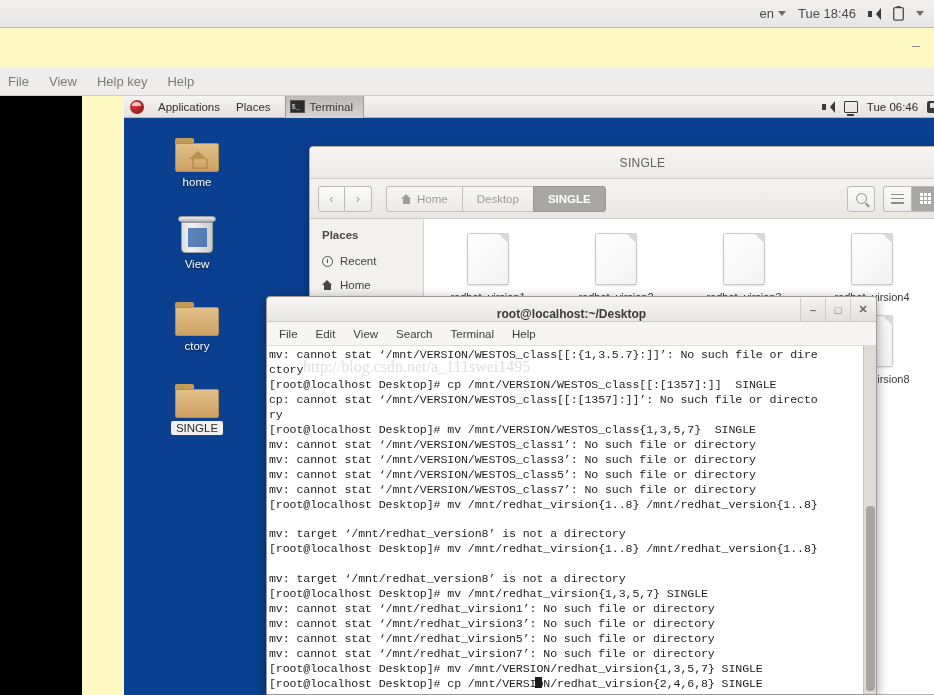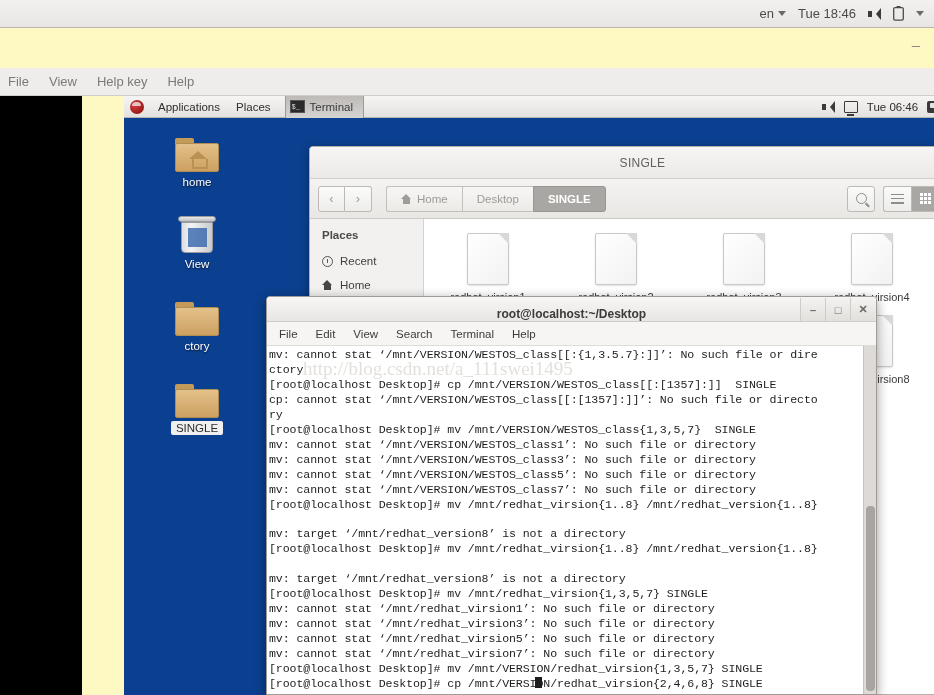--- a/index.html
+++ b/index.html
@@ -218,21 +218,21 @@
     letter-spacing:-0.1px;
   }
   .cursor{ display:inline-block; width:7px; height:11px; background:#1d1d1d; vertical-align:-1px; }
   .t-scroll{
     position:absolute; right:0; top:0; width:13px; height:349px;
     background:#dedbd7; border-left:1px solid #c6c3bf;
   }
   .t-thumb{ position:absolute; left:2px; top:160px; width:9px; height:185px;
     background:#a8a5a1; border-radius:4px; }
   .watermark{
-    position:absolute; left:36px; top:12px; font-size:19px; color:#e3e0dc;
+    position:absolute; left:36px; top:12px; font-size:16px; color:#e3e0dc;
     font-family:"Liberation Serif",serif; pointer-events:none; white-space:nowrap;
   }
 </style>
 </head>
 <body>
 
 <div id="screen">
 
   <div class="host-topbar">
     <div class="item">

